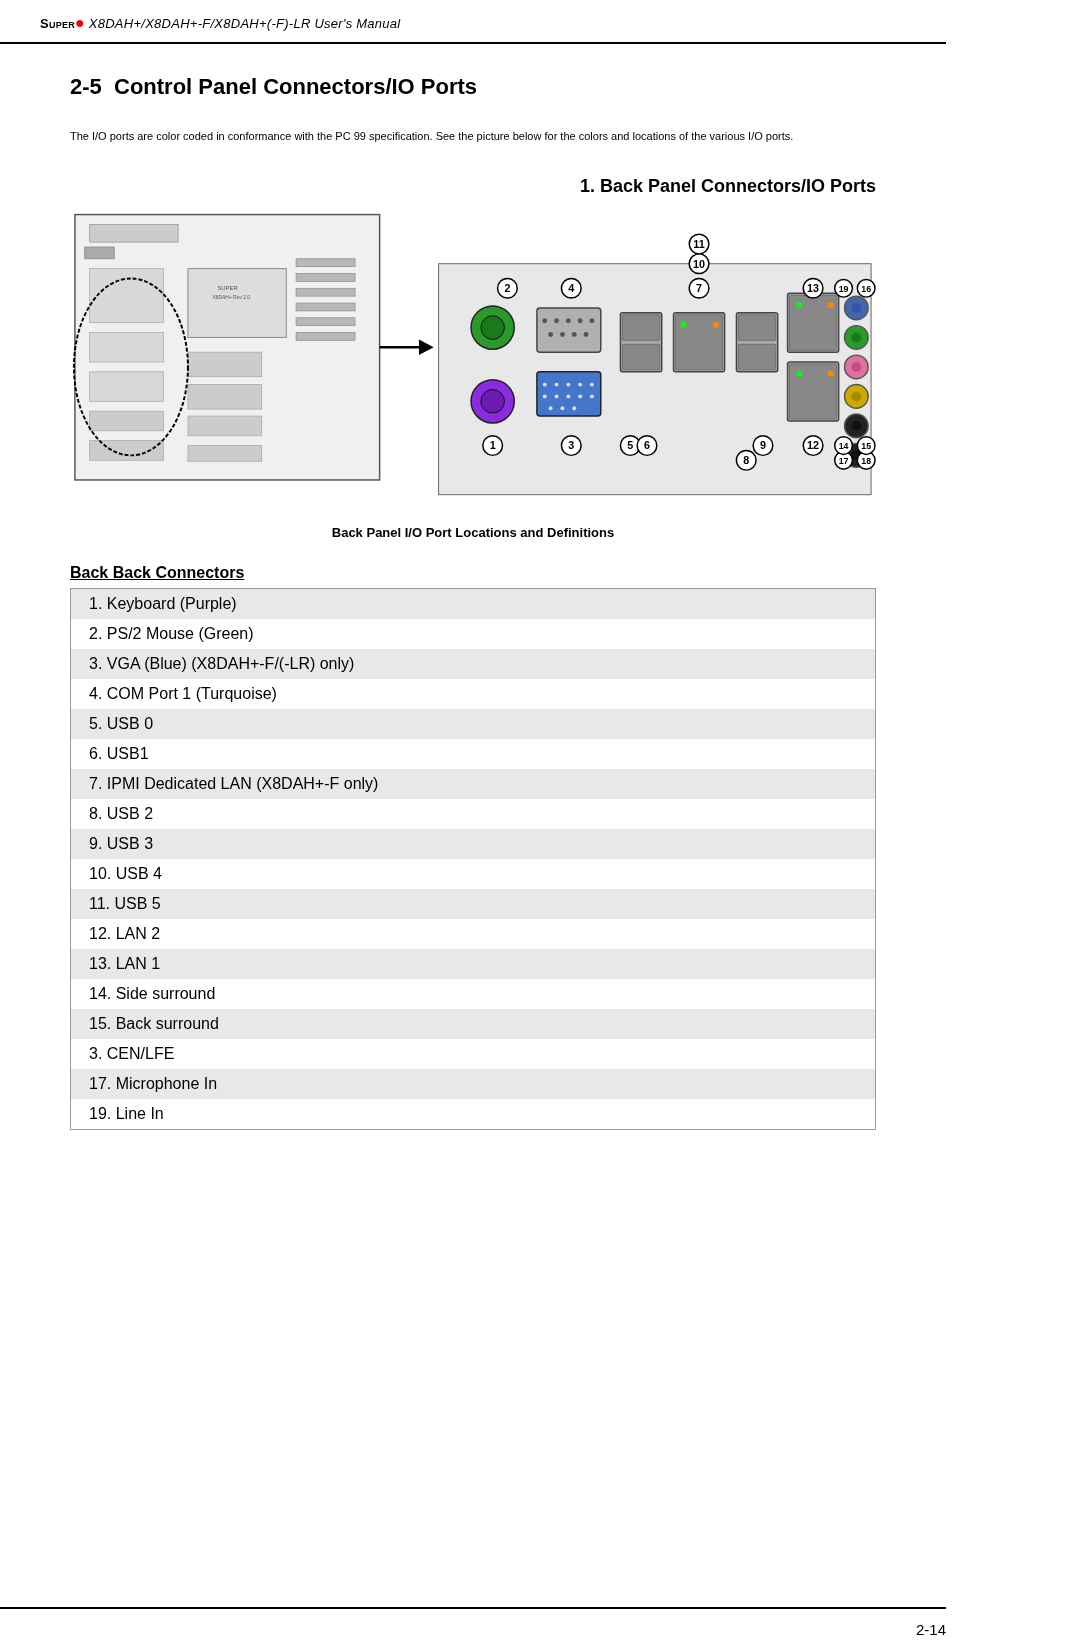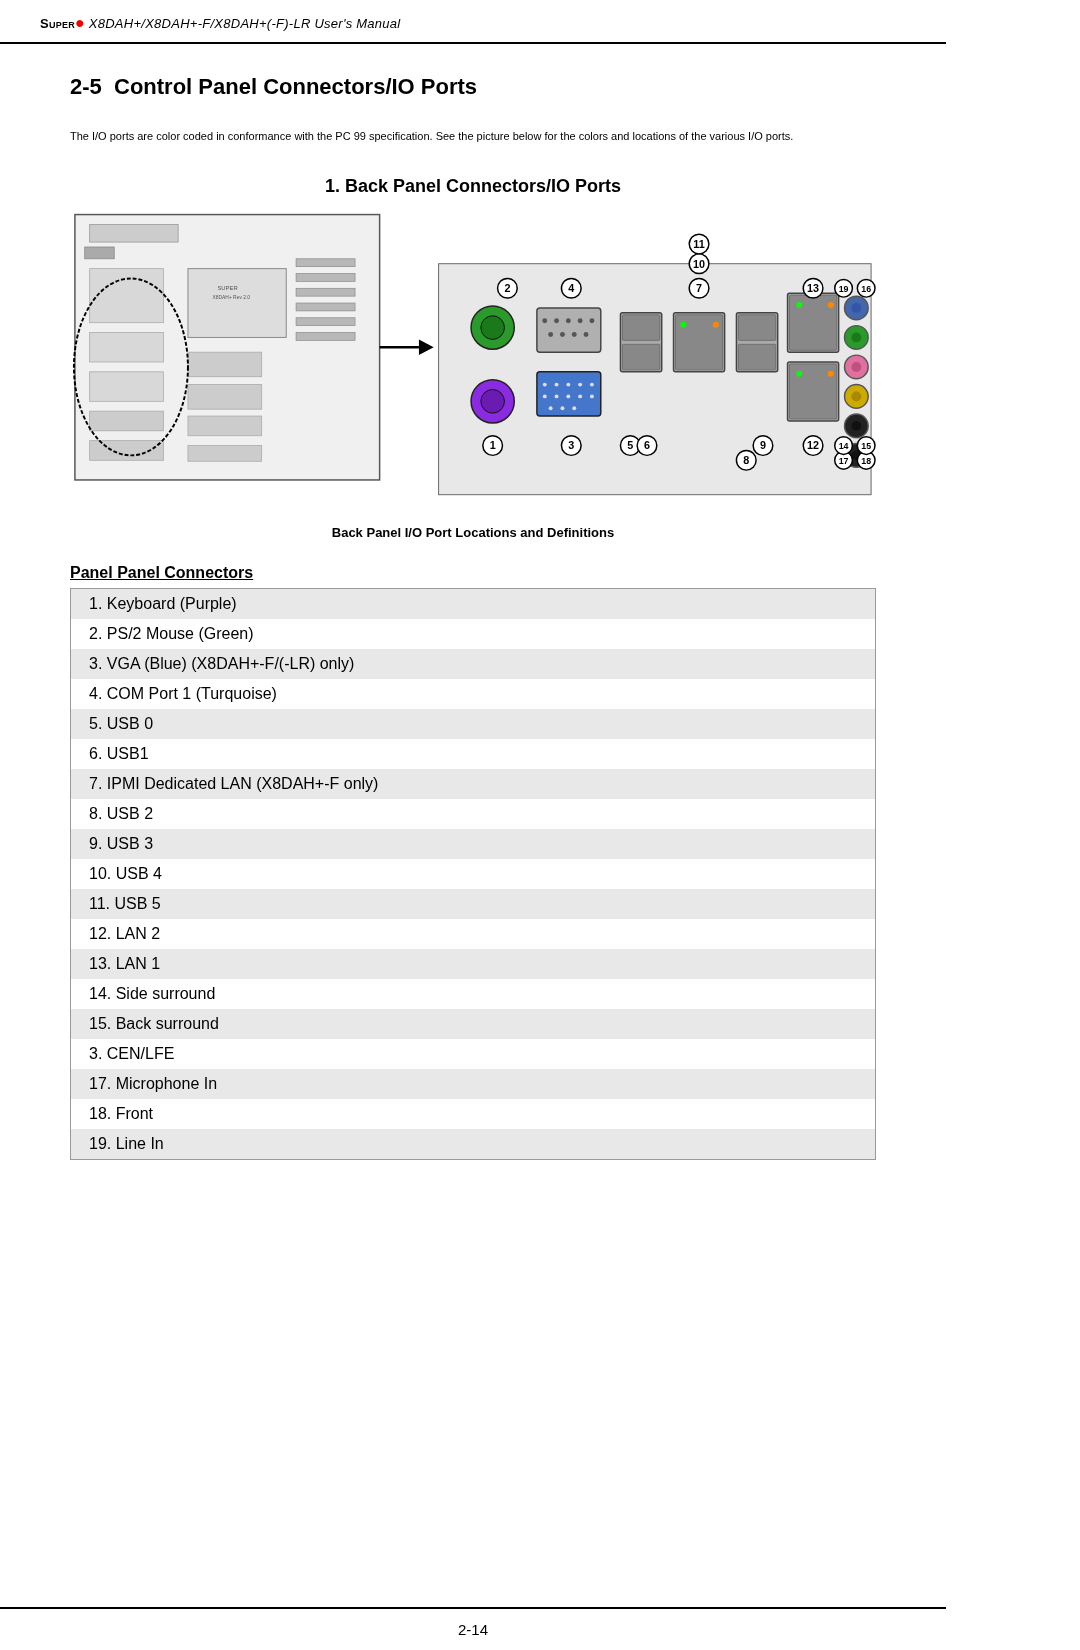--- a/index.html
+++ b/index.html
@@ -64,21 +64,21 @@
     .body-text {
       font-size: 11px;
       line-height: 1.6;
       margin-bottom: 30px;
     }
 
     
     .section-heading {
       font-size: 18px;
       font-weight: bold;
-      text-align: center;
+      text-align: right;
       margin-bottom: 10px;
     }
 
     
     .diagram-container {
       display: flex;
       flex-direction: column;
       align-items: center;
       margin-bottom: 8px;
     }
@@ -120,21 +120,21 @@
       background-color: #fff;
     }
     .connector-table td {
       padding: 6px 18px;
       border: none;
     }
 
     
     .footer {
       border-top: 2px solid #000;
-      text-align: center;
+      text-align: right;
       padding: 12px 0;
       font-size: 15px;
     }
 
     
     .diagram-svg {
       width: 820px;
       height: 310px;
     }
   </style>
@@ -320,21 +320,21 @@
           <circle cx="787" cy="240" r="9" fill="white" stroke="#000" stroke-width="1.5"></circle>
           <text x="787" y="244" text-anchor="middle" font-size="9" font-weight="bold" fill="#000">14</text>
           <circle cx="810" cy="240" r="9" fill="white" stroke="#000" stroke-width="1.5"></circle>
           <text x="810" y="244" text-anchor="middle" font-size="9" font-weight="bold" fill="#000">15</text>
         </svg>
       </div>
 
       <div class="diagram-caption">Back Panel I/O Port Locations and Definitions</div>
     </div>
 
-    <div class="back-panel-heading">Panel Panel Connectors</div>
+    <div class="back-panel-heading">Back Back Connectors</div>
 
     <table class="connector-table">
       <tbody id="connector-tbody">
       <tr>
             <td>1.  Keyboard (Purple)</td>
           </tr>
           <tr>
             <td>2.  PS/2 Mouse (Green)</td>
           </tr>
           <tr>
@@ -376,23 +376,20 @@
           <tr>
             <td>15.  Back surround</td>
           </tr>
           <tr>
             <td>3.  CEN/LFE</td>
           </tr>
           <tr>
             <td>17.  Microphone In</td>
           </tr>
           <tr>
-            <td>18.  Front</td>
-          </tr>
-          <tr>
             <td>19.  Line In</td>
           </tr>
         </tbody>
     </table>
 
   </div>
 
   <div class="footer">
     <span>2-14</span>
   </div>

